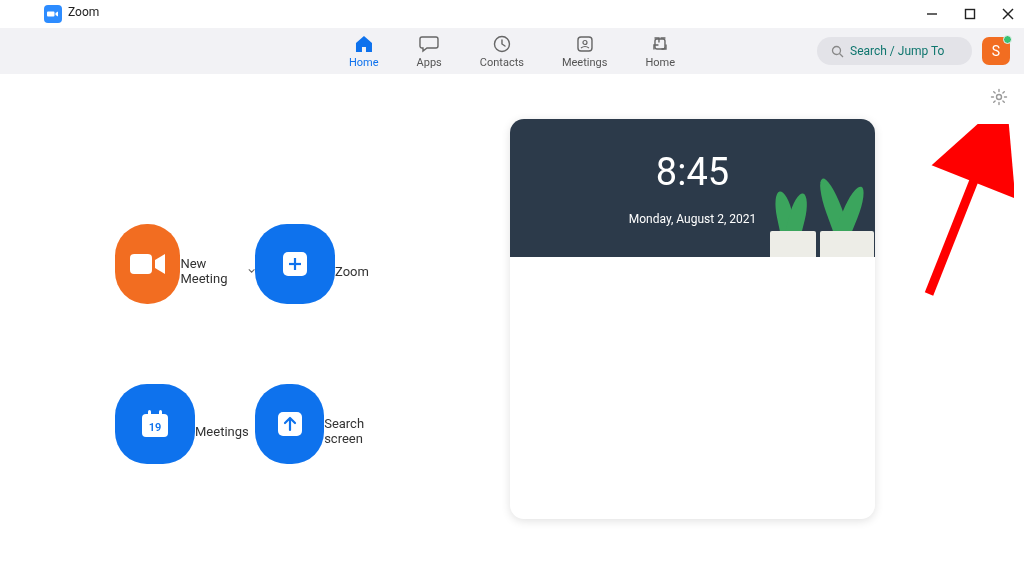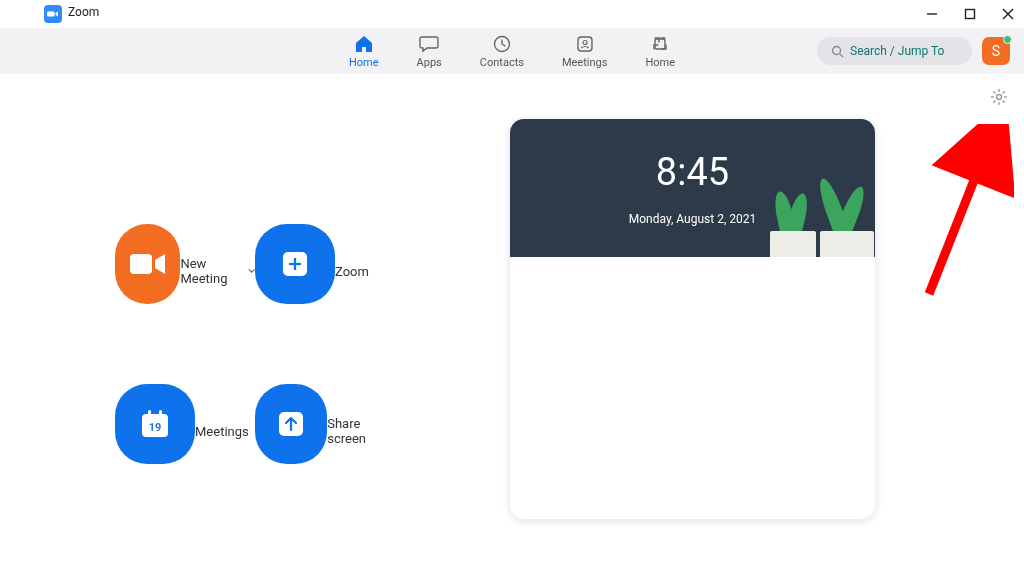--- a/index.html
+++ b/index.html
@@ -194,21 +194,21 @@
         </div>
         <div class="action-label">Meetings</div>
       </div>
       <div class="action-cell">
         <div class="action-tile tile-blue">
           <svg width="28" height="28" viewBox="0 0 28 28">
               <rect x="2" y="2" width="24" height="24" rx="5" fill="#fff"></rect>
               <path d="M14 20 V9 M9 13 l5 -5 l5 5" fill="none" stroke="#0E72ED" stroke-width="2.2" stroke-linecap="round" stroke-linejoin="round"></path>
             </svg>
         </div>
-        <div class="action-label">Share screen</div>
+        <div class="action-label">Search screen</div>
       </div>
     </div>
   </div>
 
   <div class="calendar">
     <div class="card">
       <div class="card-hero">
         <div class="plant plant-left">
           <div class="leaf" style="left:6px; bottom:24px; transform:rotate(-12deg);"></div>
           <div class="leaf" style="left:20px; bottom:22px; transform:rotate(14deg);"></div>

